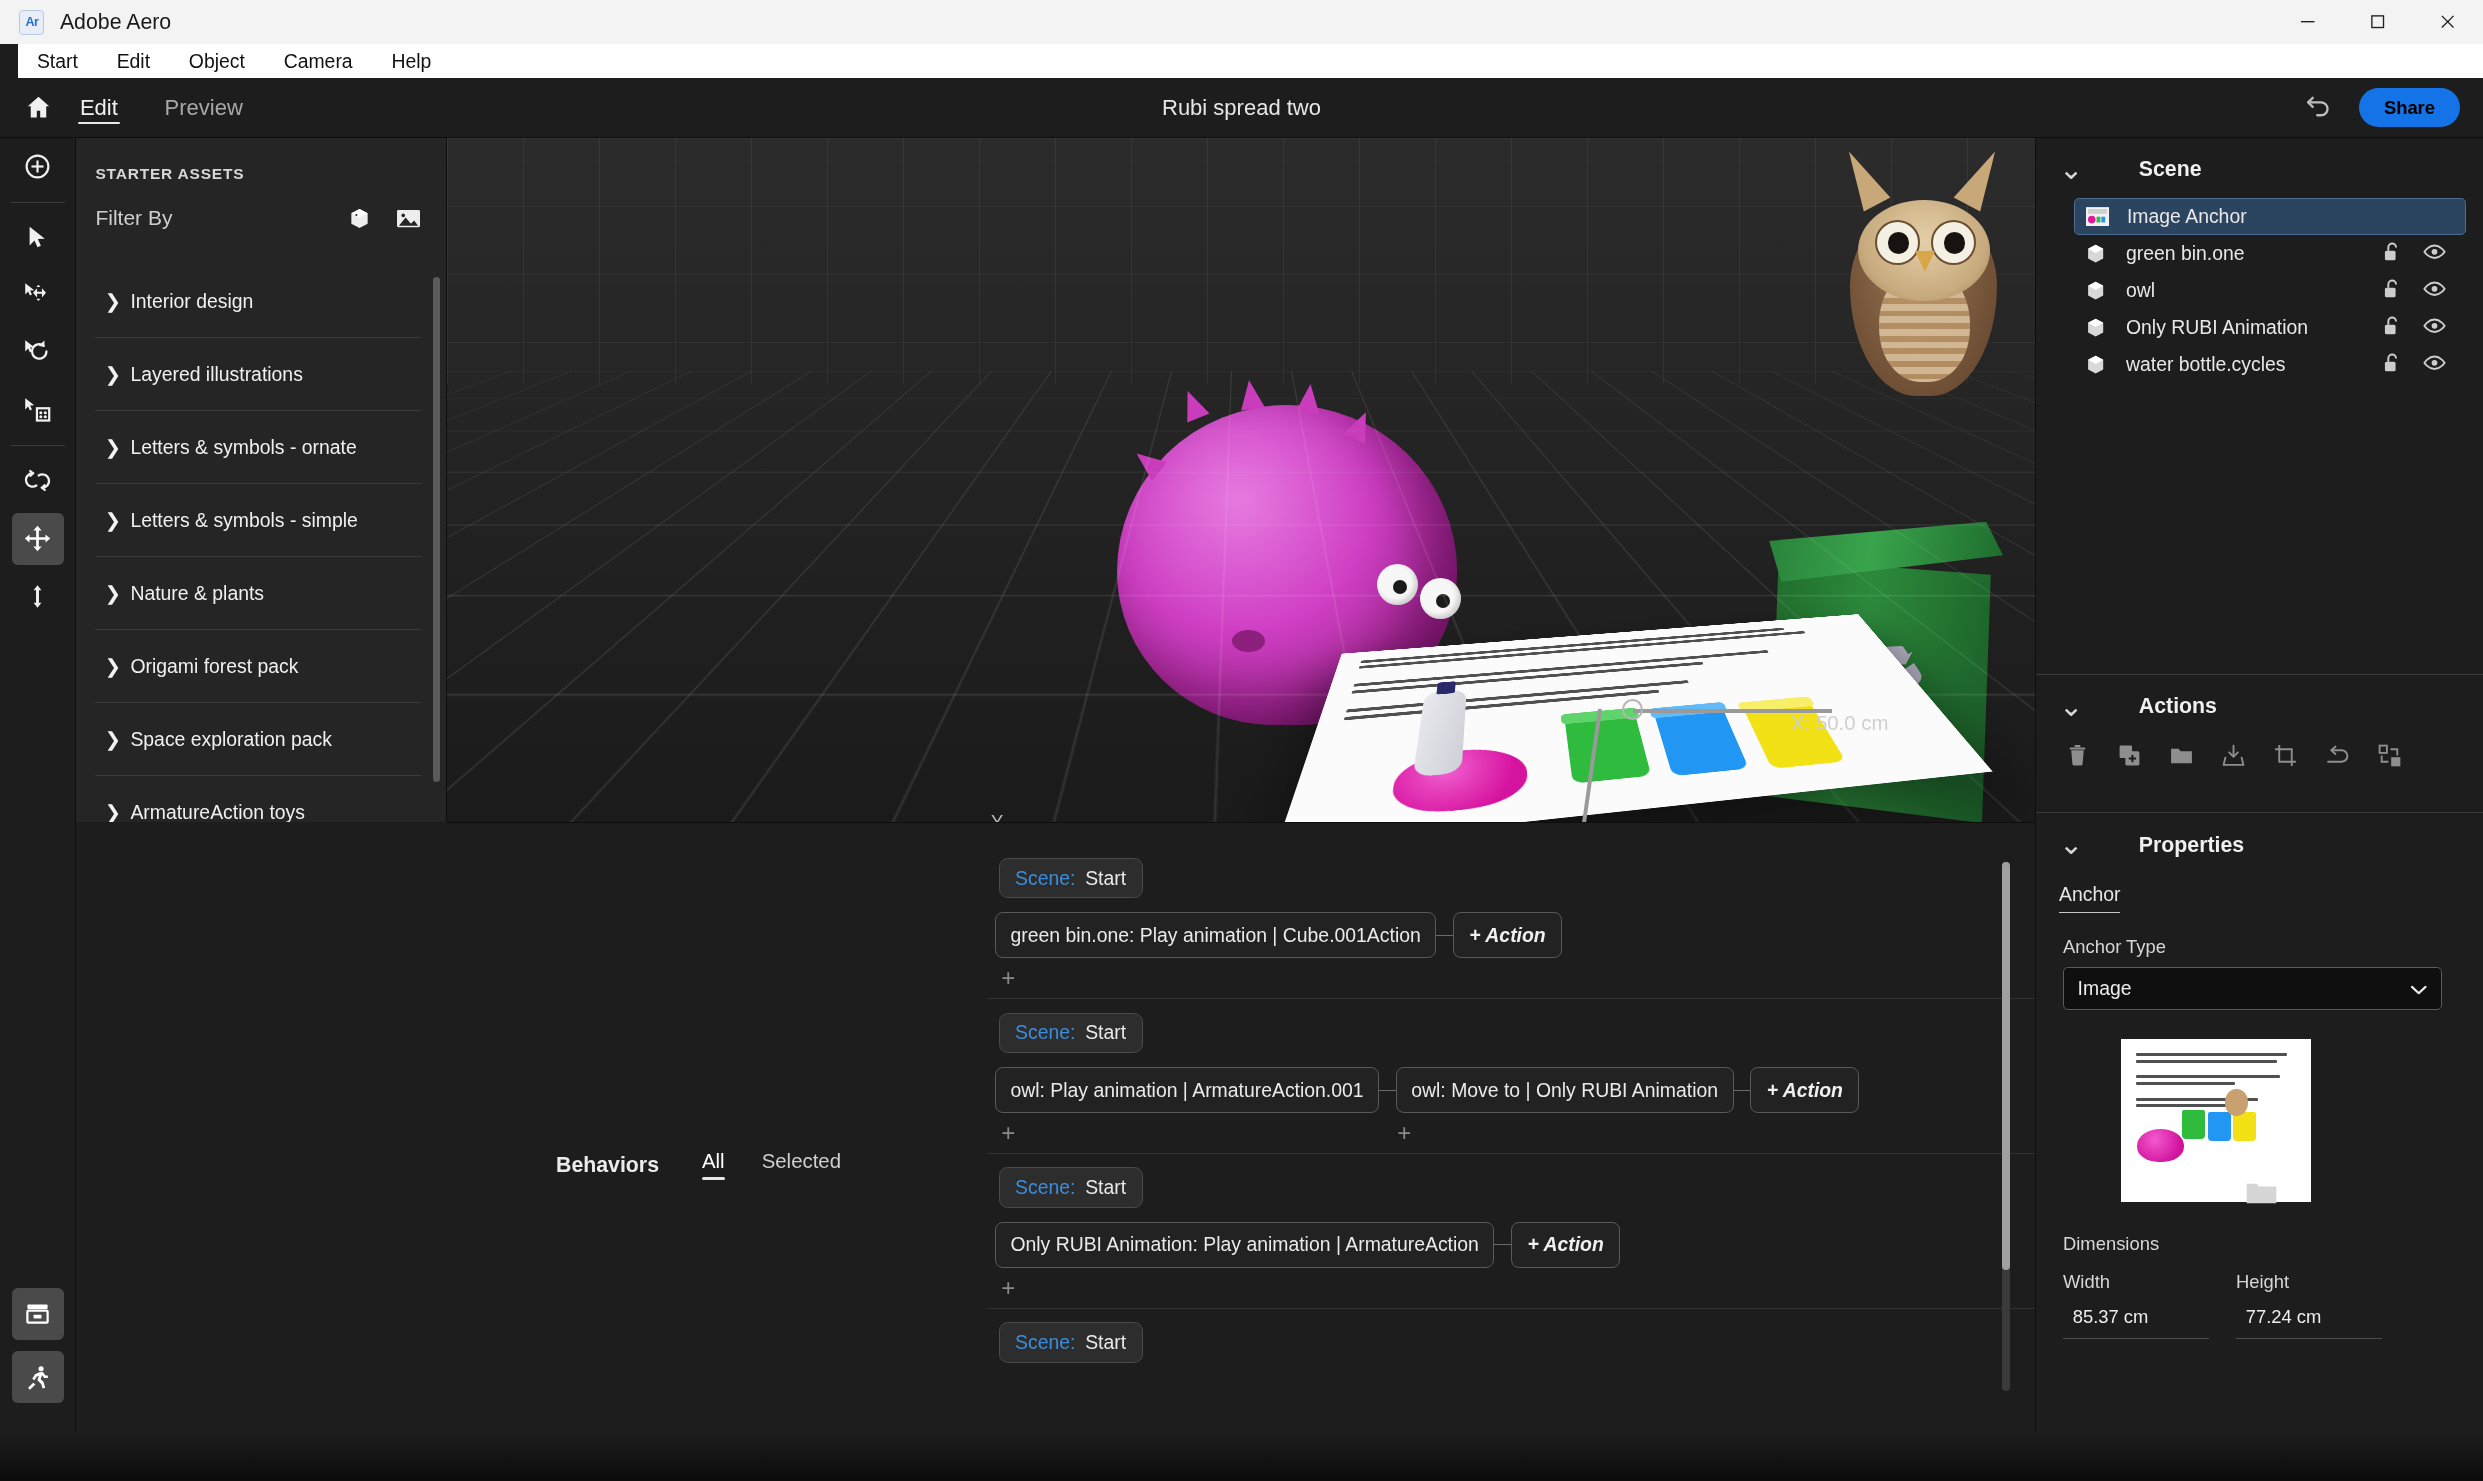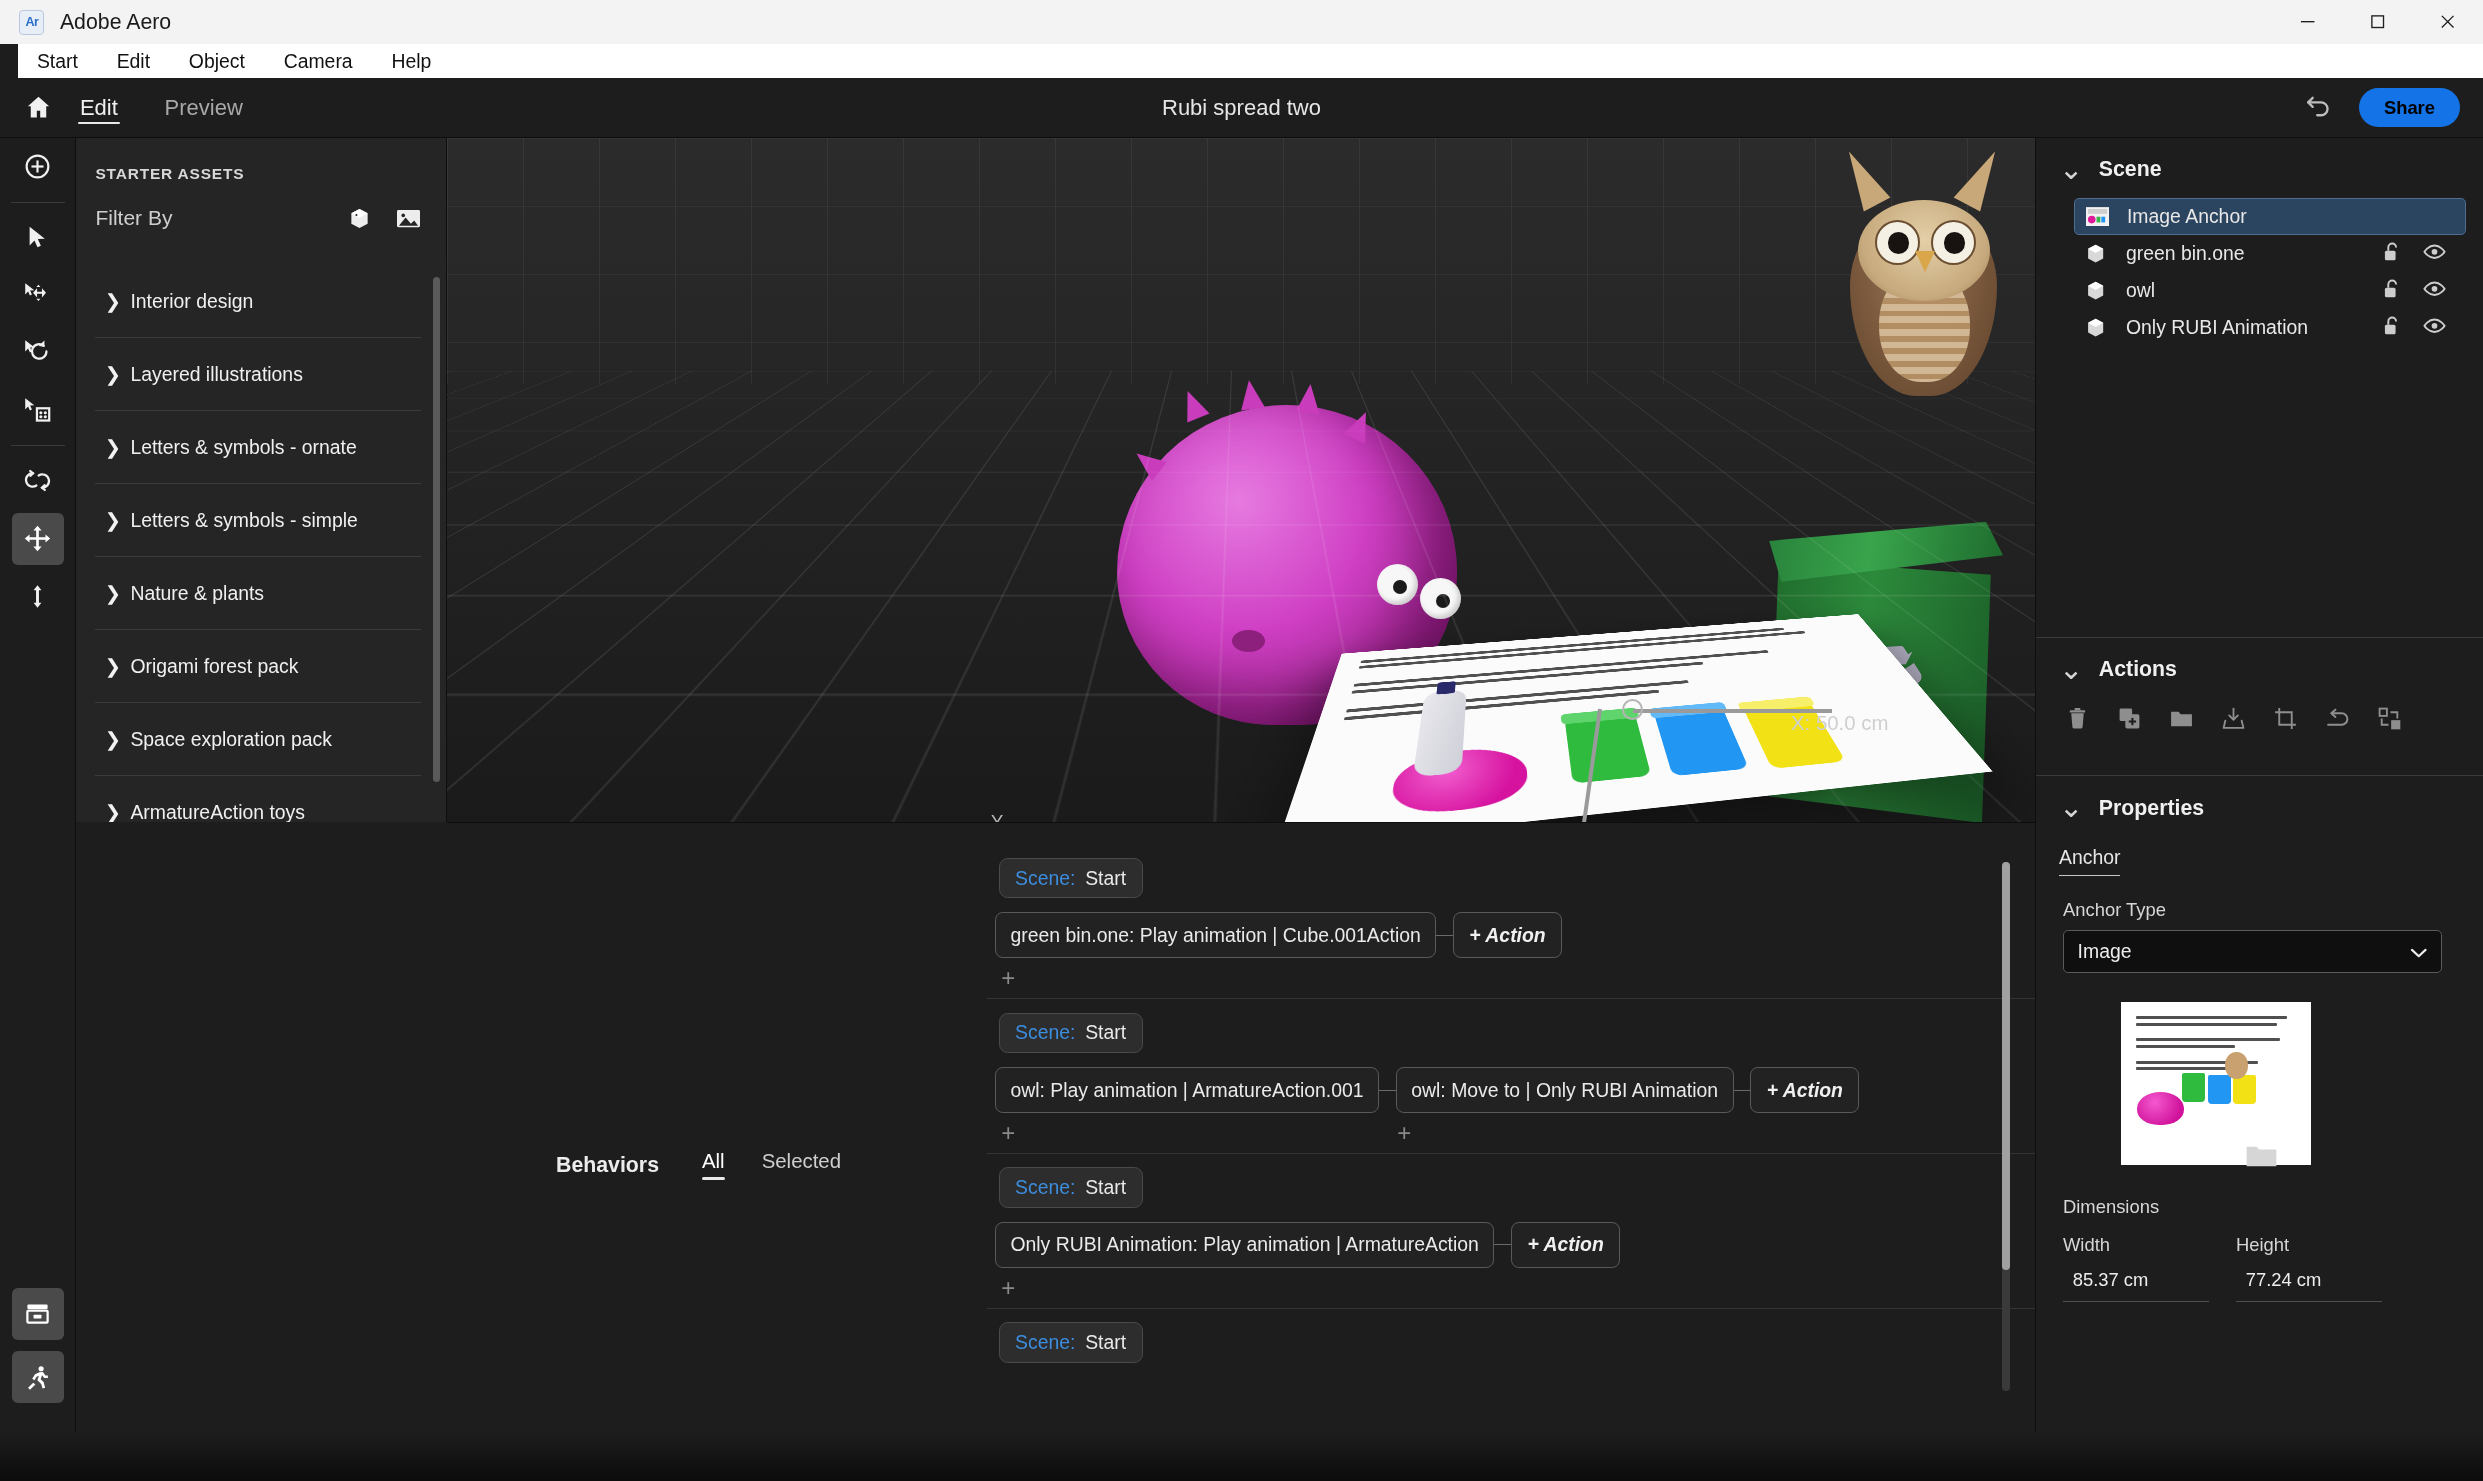--- a/index.html
+++ b/index.html
@@ -341,21 +341,21 @@
     width: 448px; flex: none; background: #1d1d1d;
     border-left: 1px solid #0e0e0e;
     display: flex; flex-direction: column;
     position: relative;
   }
   .sec-head {
     display: flex; align-items: center; gap: 15.5px;
     padding: 19.4px 0 15.5px 23px;
   }
   .sec-chev { color: #d6d6d6; font-size: 16.5px; display:flex; }
-  .sec-title { font-size: 21.3px; color: #f0f0f0; font-weight: bold; }
+  .sec-title { font-size: 21.3px; color: #f0f0f0; font-weight: bold; margin-left: 40px; }
 
   .scene-list { padding: 0 17.5px; }
   .scene-row {
     display: flex; align-items: center; height: 37px;
     border-radius: 4.9px; padding: 0 11.6px 0 11.6px; margin-left: 20px;
   }
   .scene-row.selected { background: #2b4460; border: 1px solid #4d6d91; }
   .scene-ico { width: 37px; display: flex; align-items: center; color: #d0d0d0; }
   .scene-name { flex: 1; font-size: 19.4px; color: #e8e8e8; margin-left: 3.9px; }
   .scene-acts { display: flex; align-items: center; gap: 21.3px; padding-right: 7.8px; color: #cdcdcd; }
@@ -835,20 +835,43 @@
           </span>
           <span>
             <svg width="23" height="17.5" viewBox="0 0 24 18" fill="none" stroke="#cdcdcd" stroke-width="2">
                 <path d="M1.5 9S5.5 2.5 12 2.5 22.5 9 22.5 9 18.5 15.5 12 15.5 1.5 9 1.5 9z"></path>
                 <circle cx="12" cy="9" r="3" fill="#cdcdcd" stroke="none"></circle>
               </svg>
           </span>
         </span>
       </div>
 
+      <div class="scene-row">
+        <span class="scene-ico">
+          <svg width="21.3" height="21.3" viewBox="0 0 24 24" fill="#d8d8d8">
+              <path d="M12 2 3.5 6.6v10.8L12 22l8.5-4.6V6.6z"></path>
+              <path d="M12 2 3.5 6.6 12 11.3l8.5-4.7z" fill="#ffffff"></path>
+            </svg>
+        </span>
+        <span class="scene-name">water bottle.cycles</span>
+        <span class="scene-acts">
+          <span>
+            <svg width="19.4" height="21.3" viewBox="0 0 20 22" fill="none" stroke="#cdcdcd" stroke-width="2">
+                <rect x="3" y="10" width="11" height="10" rx="1.6" fill="#cdcdcd" stroke="none"></rect>
+                <path d="M6.5 10V6.6a4 4 0 0 1 8 0"></path>
+              </svg>
+          </span>
+          <span>
+            <svg width="23" height="17.5" viewBox="0 0 24 18" fill="none" stroke="#cdcdcd" stroke-width="2">
+                <path d="M1.5 9S5.5 2.5 12 2.5 22.5 9 22.5 9 18.5 15.5 12 15.5 1.5 9 1.5 9z"></path>
+                <circle cx="12" cy="9" r="3" fill="#cdcdcd" stroke="none"></circle>
+              </svg>
+          </span>
+        </span>
+      </div>
     </div>
 
     <div class="divider" style="margin-top:291px"></div>
 
     <div class="sec-head">
       <span class="sec-chev" style="font-size: 29px; line-height: 0.4;">⌄</span>
       <span class="sec-title">Actions</span>
     </div>
     <div class="act-tools">
       <span>

